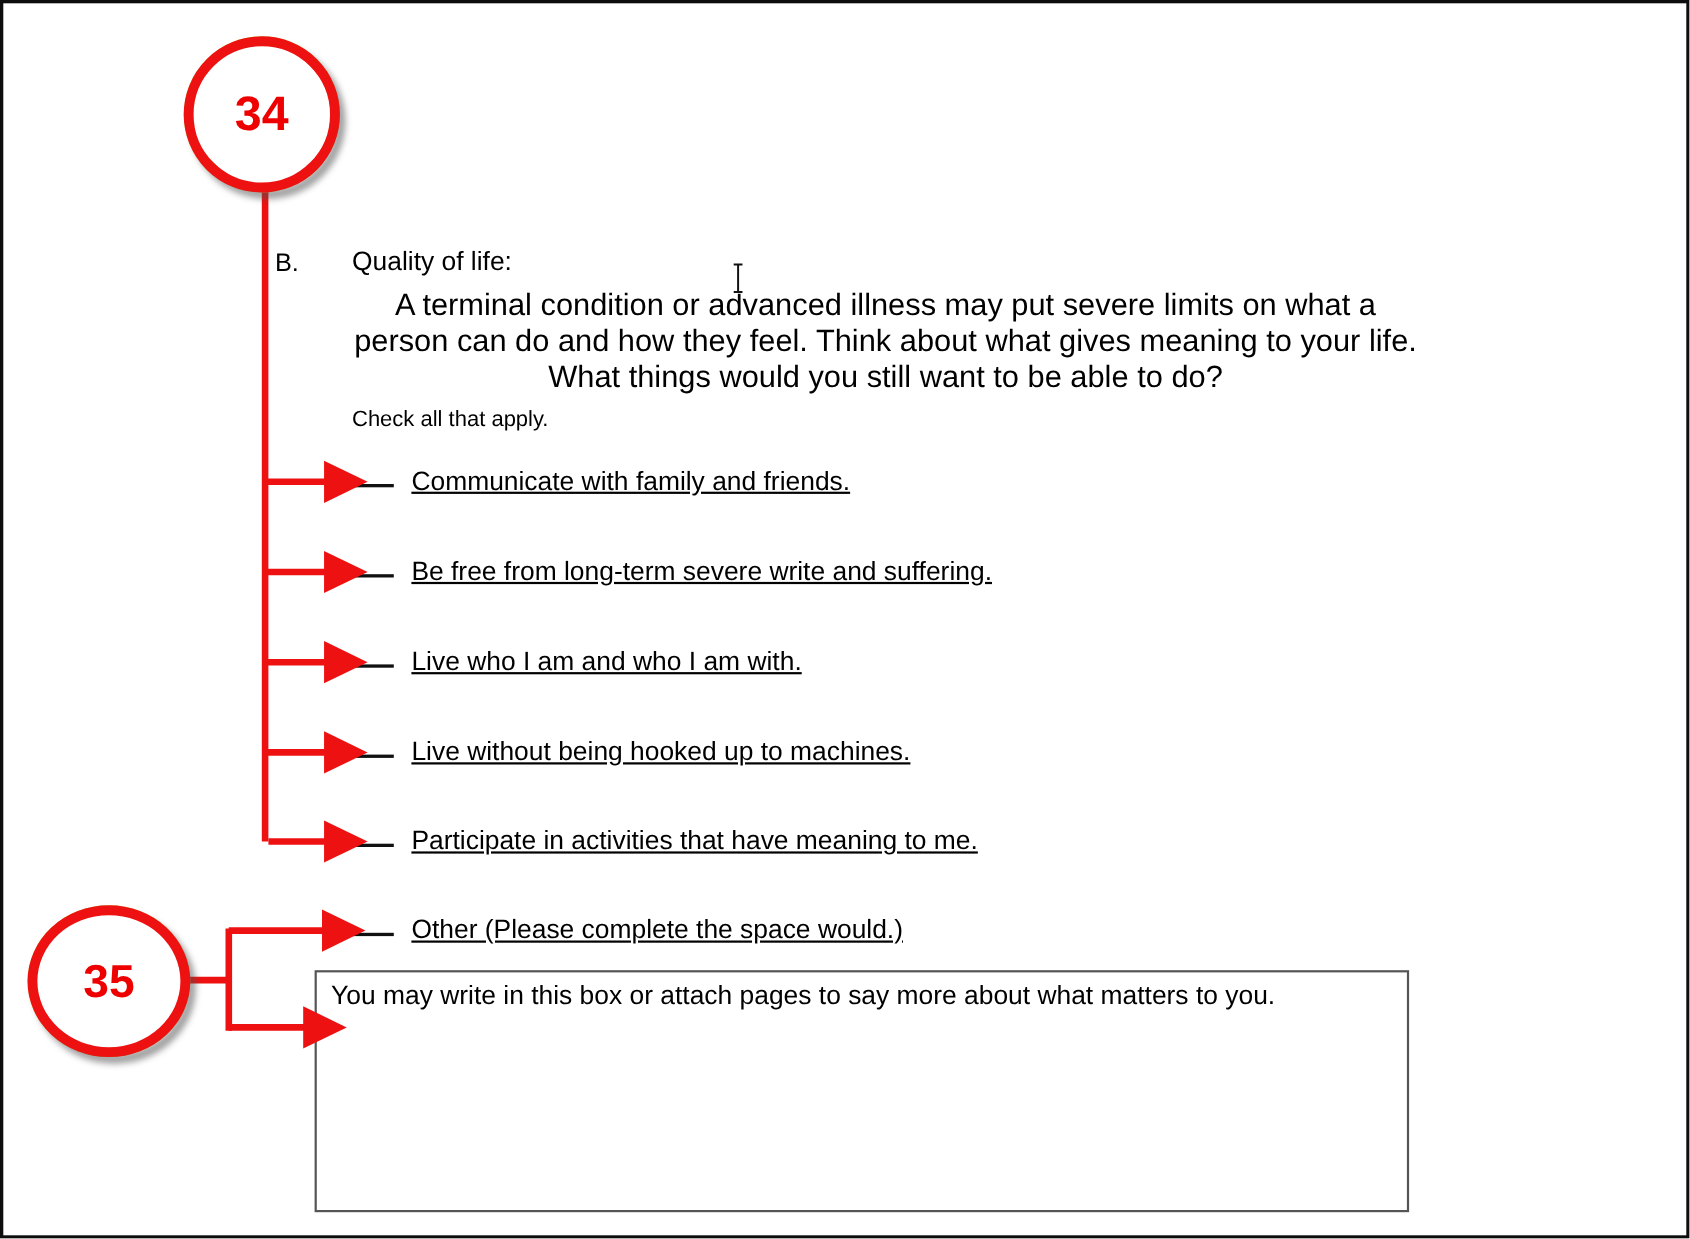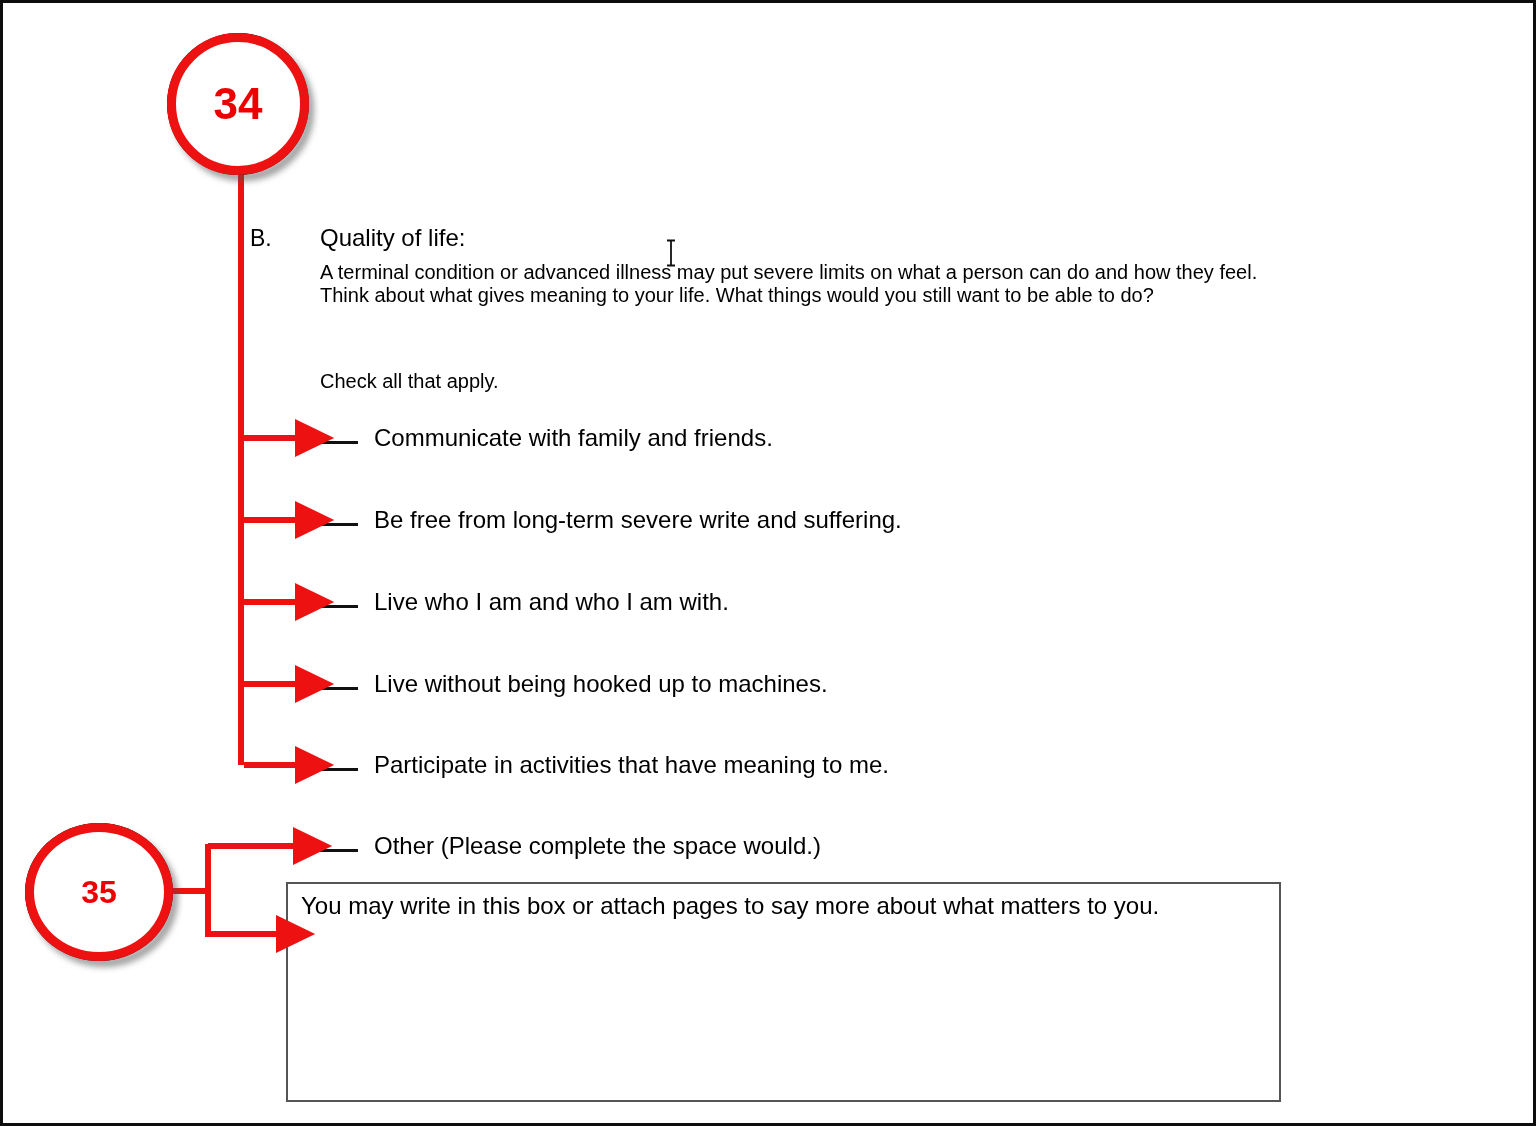--- a/index.html
+++ b/index.html
@@ -16,21 +16,21 @@
     border: 3px solid #0d0d0d;
     overflow: hidden;
     font-family: "Liberation Sans", sans-serif;
     color: #000000;
   }
 
   
   .callout {
     position: absolute;
     border-radius: 50%;
-    background: #000000;
+    background: #bef264;
     box-sizing: border-box;
     display: flex;
     align-items: center;
     justify-content: center;
     z-index: 6;
   }
   .callout .shadow-ring {
     position: absolute;
     left: 5px;
     top: 6px;
@@ -63,21 +63,21 @@
     height: 142px;
   }
   #callout-34 .num { font-size: 44px; }
 
   #callout-35 {
     left: 22px;
     top: 820px;
     width: 148px;
     height: 138px;
   }
-  #callout-35 .num { font-size: 32px; }
+  #callout-35 .num { font-size: 42px; }
 
   
   .red-svg {
     position: absolute;
     left: 0;
     top: 0;
     width: 1536px;
     height: 1126px;
     z-index: 4;
     pointer-events: none;
@@ -106,37 +106,39 @@
     top: 223px;
     font-size: 24px;
     font-weight: normal;
     line-height: 1;
   }
   .sec-paragraph {
     position: absolute;
     left: 317px;
     top: 258px;
     width: 970px;
-    font-size: 20px;
+    font-size: 28px;
     line-height: 1.17;
+    text-align: center;
   }
   .sec-instruction {
     position: absolute;
     left: 317px;
     top: 368px;
     font-size: 20px;
     line-height: 1;
   }
 
   .check-item {
     position: absolute;
     left: 317px;
     font-size: 24px;
     line-height: 1;
     white-space: nowrap;
+    text-decoration: underline;
   }
   .check-blank {
     display: inline-block;
     width: 38px;
     border-bottom: 3px solid #111111;
     vertical-align: 2px;
     margin-right: 16px;
   }
 
   

